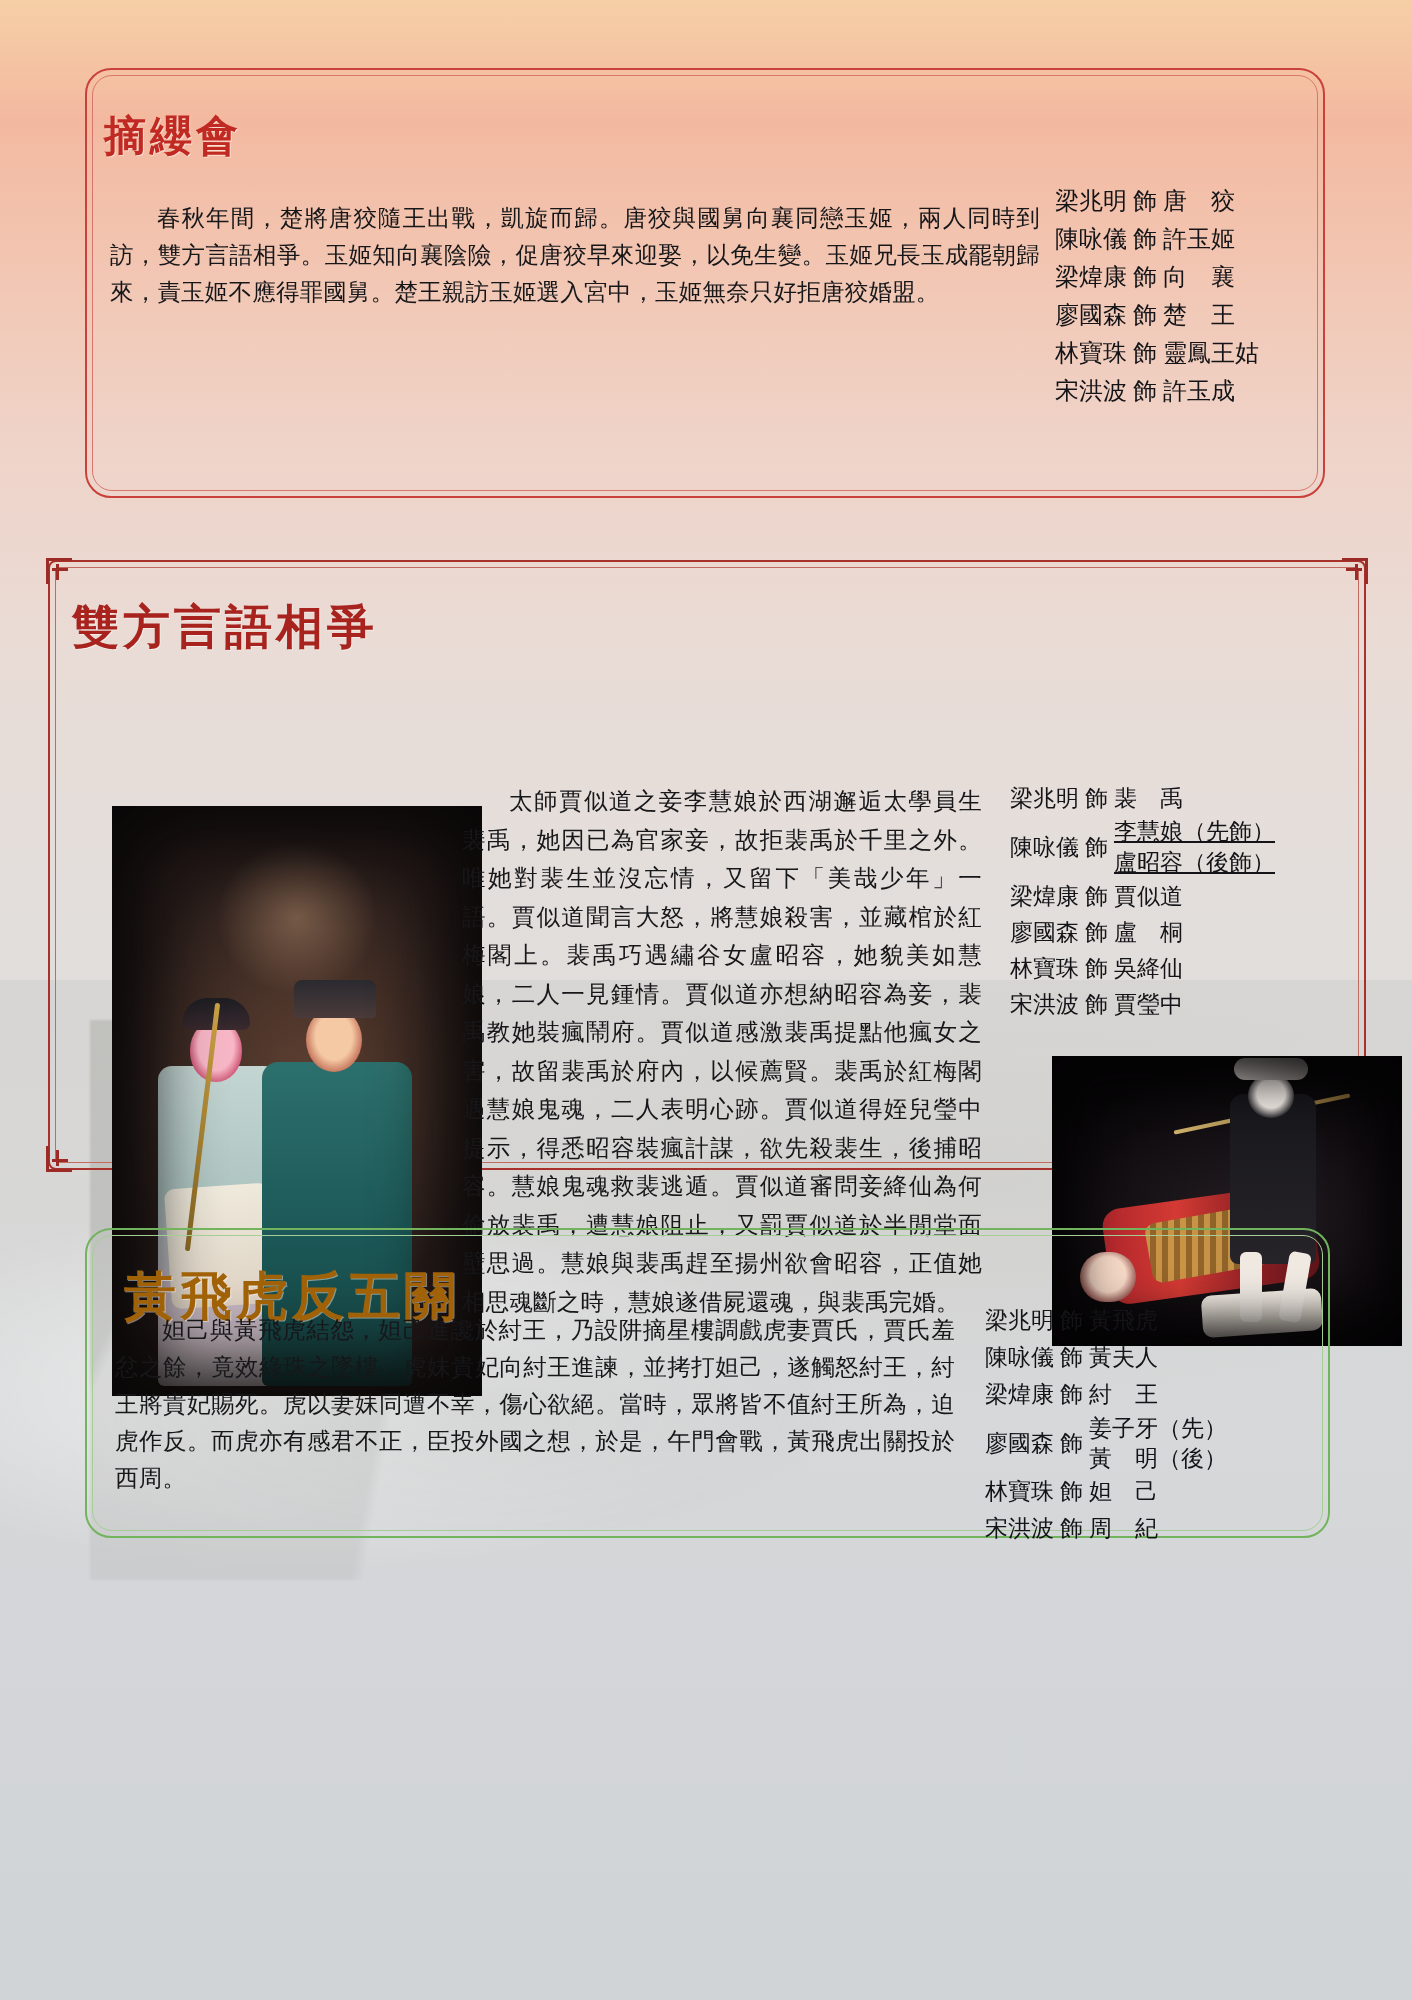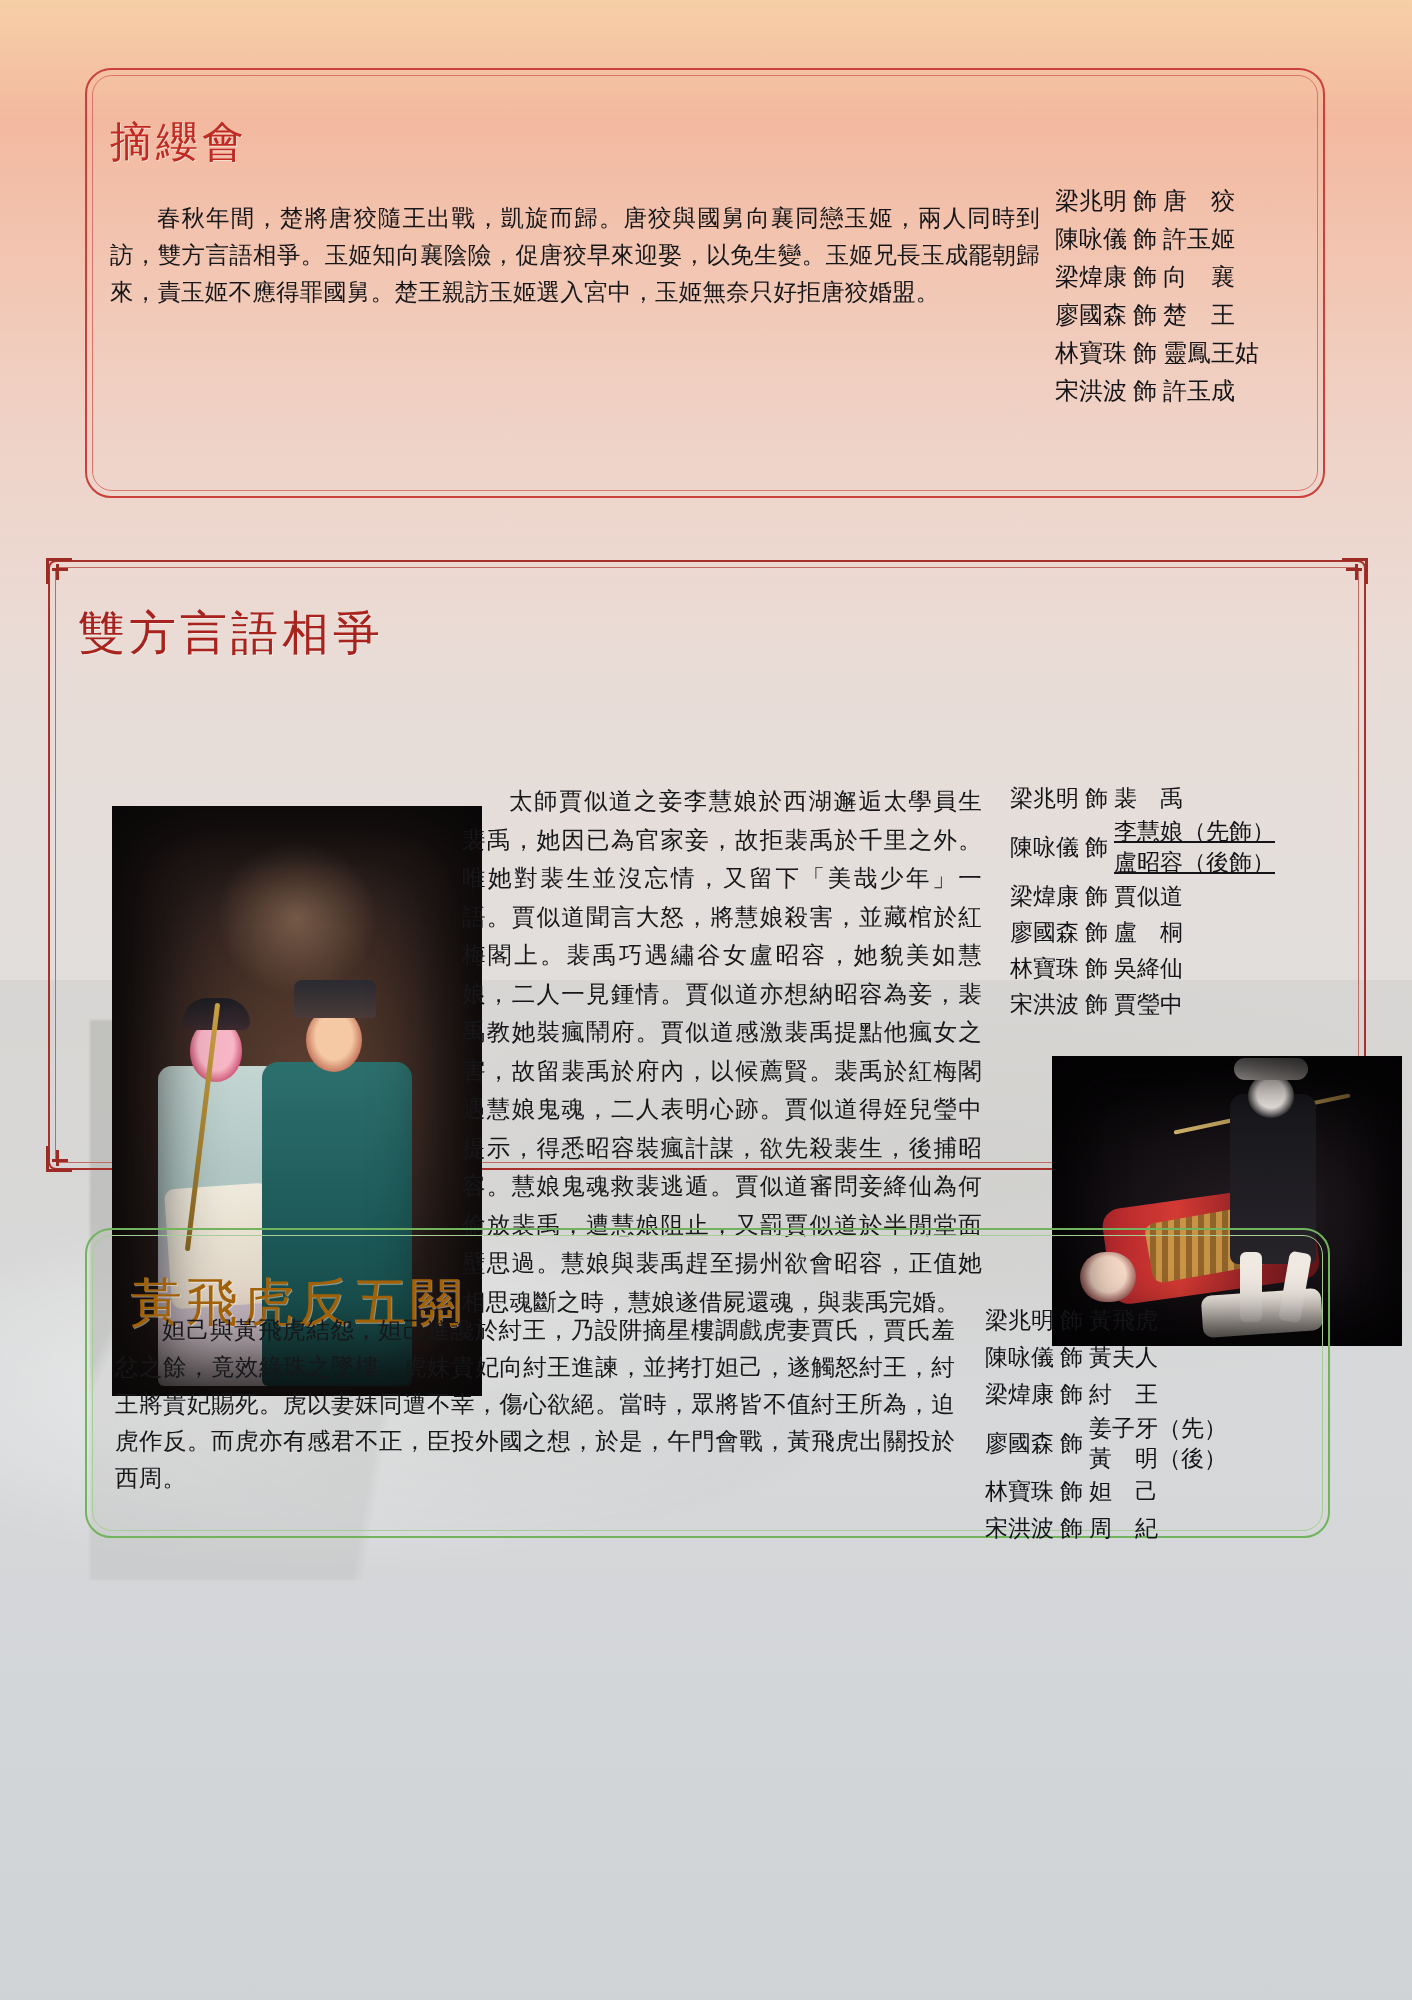--- a/index.html
+++ b/index.html
@@ -61,23 +61,23 @@
   .p2{left:48px;top:560px;width:1318px;height:610px;color:#9c2b25;}
   .p2 .frame{border-color:#a8322b;border-radius:8px;}
   .p2 .frame.inner{border-color:#c26a60;border-radius:4px;}
 
   
   .p3{left:85px;top:1228px;width:1245px;height:310px;color:#5fa84f;}
   .p3 .frame{border-color:#72b45e;}
   .p3 .frame.inner{border-color:#a5ce96;}
 
   h1.title{
-    margin:10px;position:absolute;
+    margin:4px;position:absolute;
     font-family:"DejaVu Serif","Liberation Serif",serif;
-    font-weight:400;letter-spacing:4px;
+    font-weight:700;letter-spacing:4px;
     white-space:nowrap;
   }
   .t1{left:100px;top:104px;font-size:42px;color:#c02a23;
       text-shadow:1px 1px 0 rgba(255,255,255,.5);}
   .t2{left:68px;top:592px;font-size:47px;color:#a8231d;
       text-shadow:1px 1px 0 rgba(255,255,255,.45);}
   .t3{left:120px;top:1258px;font-size:52px;color:#a16207;
       text-shadow:1px 1px 0 rgba(255,255,255,.45);}
 
   .body-text{

